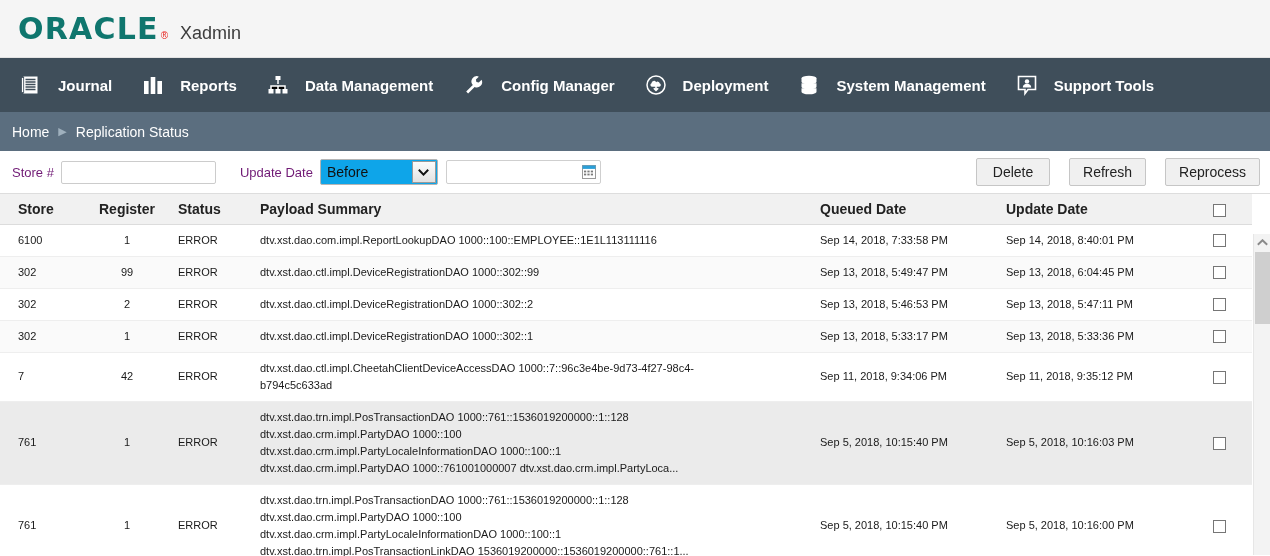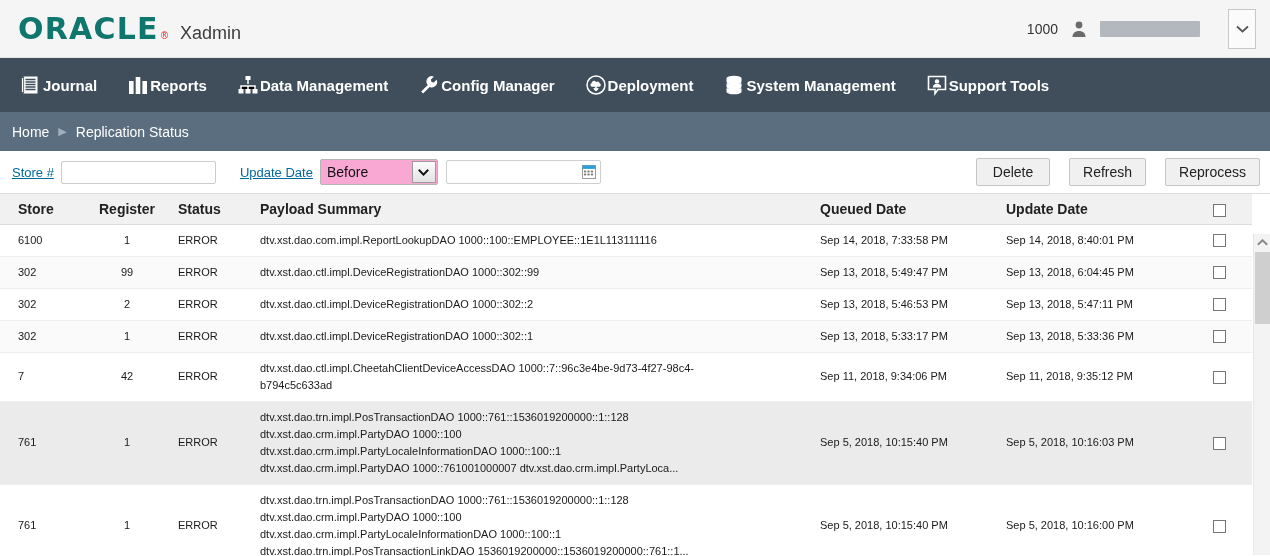--- a/index.html
+++ b/index.html
@@ -50,21 +50,21 @@
 
   
   .navbar {
     height: 54px;
     background: #3f4e5a;
     display: flex; align-items: center;
     padding-left: 18px;
     gap: 26px;
   }
   .nav-item {
-    display: flex; align-items: center; gap: 1px;
+    display: flex; align-items: center; gap: 16px;
     color: #ffffff; font-size: 15px; font-weight: bold;
     cursor: pointer; padding: 4px 2px; white-space: nowrap;
   }
   .nav-icon { width: 22px; height: 22px; display: block; flex: none; }
 
   
   .breadcrumb {
     height: 39px;
     background: #5b6e7f;
     display: flex; align-items: center;
@@ -76,31 +76,31 @@
   .crumb-sep { color: #9fb0bd; font-size: 11px; }
 
   
   .filterbar {
     height: 43px;
     background: #ffffff;
     display: flex; align-items: center;
     padding: 0 10px 0 12px;
     border-bottom: 1px solid #dddddd;
   }
-  .filter-label { font-size: 13px; color: #0369a1; margin-right: 7px; text-decoration: underline; }
+  .filter-label { font-size: 13px; color: #701a75; margin-right: 7px; }
   .store-input {
     width: 155px; height: 23px;
     border: 1px solid #cccccc; background: #fff;
     font-family: "Liberation Sans", sans-serif; font-size: 13px;
     padding: 0 5px; border-radius: 2px;
   }
   .upd-label { margin-left: 24px; }
   .select-wrap {
     position: relative; width: 118px; height: 26px;
-    border: 1px solid #b5b5b5; background: #f9a8d4; border-radius: 2px;
+    border: 1px solid #b5b5b5; background: #0ea5e9; border-radius: 2px;
     display: flex; align-items: center;
   }
   .select-val { font-size: 14px; color: #111; padding-left: 6px; }
   .select-btn {
     position: absolute; right: 1px; top: 1px; bottom: 1px; width: 24px;
     background: linear-gradient(#fcfcfc, #e2e2e2);
     border: 1px solid #9a9a9a;
     display: flex; align-items: center; justify-content: center;
     cursor: pointer;
   }
@@ -171,35 +171,20 @@
   }
 </style>
 </head>
 <body>
 
 <div class="topbar">
   <div class="brand">
     <span class="oracle-logo">ORACLE</span>
     <span class="oracle-reg">®</span>
     <span class="app-name">Xadmin</span>
-  </div>
-  <div class="topbar-right">
-    <span class="store-num">1000</span>
-    <span>
-      <svg class="user-icon" viewBox="0 0 18 18">
-          <circle cx="9" cy="5" r="3.4" fill="#6b6b6b"></circle>
-          <path d="M2.5 17c0-4 3-6 6.5-6s6.5 2 6.5 6z" fill="#6b6b6b"></path>
-        </svg>
-    </span>
-    <span class="redacted-name"></span>
-    <span class="user-dropdown">
-      <svg class="chevron" width="13" height="8" viewBox="0 0 13 8">
-          <path d="M1 1.5 L6.5 6.5 L12 1.5" stroke="#555" stroke-width="1.7" fill="none"></path>
-        </svg>
-    </span>
   </div>
 </div>
 
 <div class="navbar">
   <div class="nav-item">
     <span>
       <svg class="nav-icon" viewBox="0 0 22 22">
           <rect x="3" y="2" width="15" height="18" fill="#fff"></rect>
           <rect x="3" y="2" width="15" height="18" fill="none" stroke="#3f4e5a" stroke-width="1"></rect>
           <g stroke="#3f4e5a" stroke-width="1.3">

